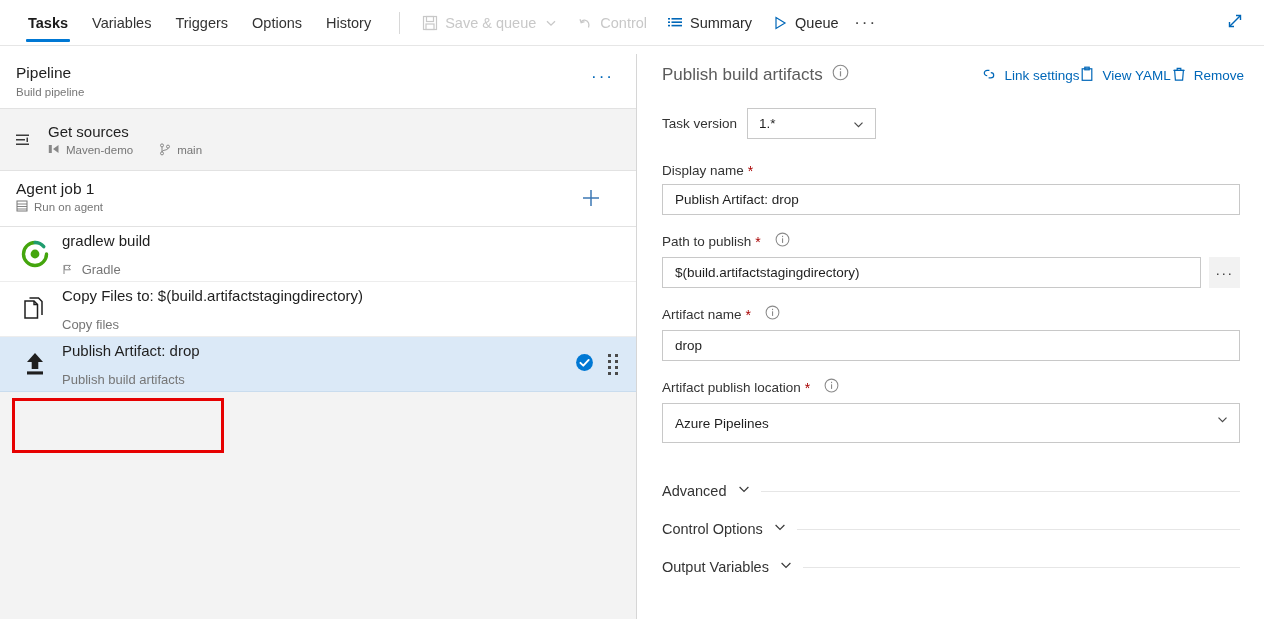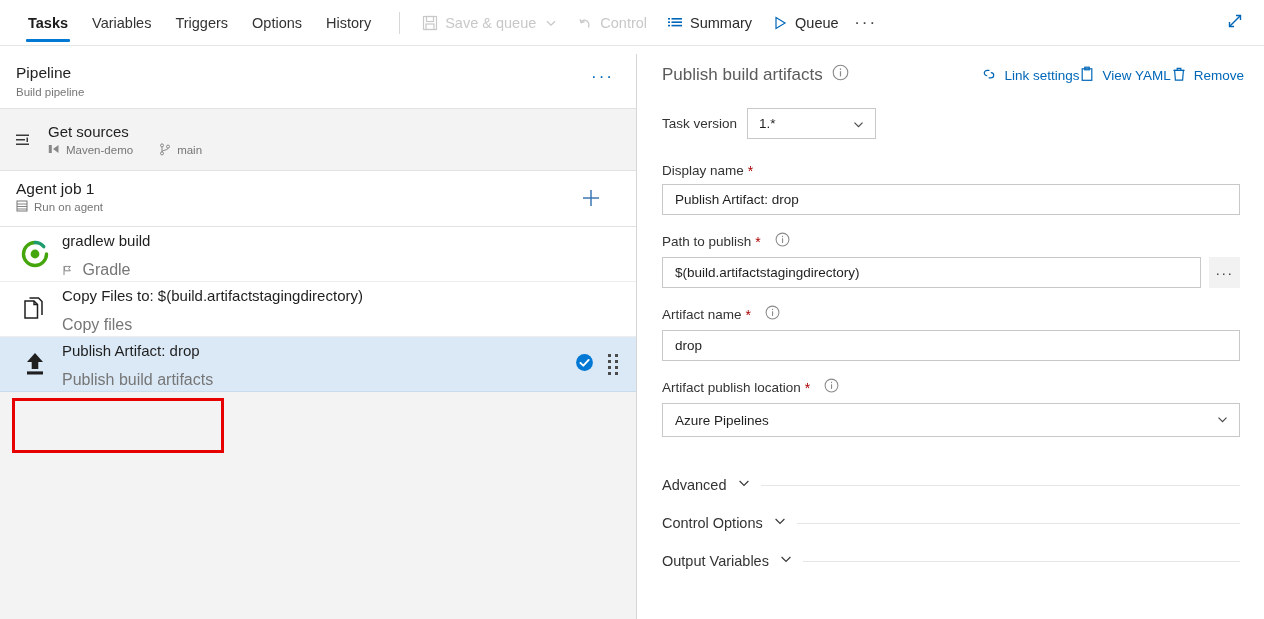--- a/index.html
+++ b/index.html
@@ -85,21 +85,21 @@
 
   .task-row {
     position:relative; height:55px; background:#ffffff;
     border-bottom:1px solid #ededed;
     display:flex; align-items:center; padding-left:18px; cursor:pointer;
   }
   .task-row.selected { background:#dbe9f7; border-bottom:1px solid #c9dcee; }
   .task-icon { width:34px; height:34px; display:flex; align-items:center; justify-content:center; flex:0 0 34px; }
   .task-body { margin-left:10px; }
   .task-title { font-size:15px; color:#1f1f1f; line-height:19px; }
-  .task-sub { font-size:16px; color:#767676; line-height:15px; margin-top:12px; }
+  .task-sub { font-size:13px; color:#767676; line-height:15px; margin-top:12px; }
   .task-right {
     position:absolute; right:18px; top:0; height:55px;
     display:flex; align-items:center; gap:14px;
   }
   .grip { display:grid; grid-template-columns:repeat(2,3px); gap:3px 4px; }
   .grip i { width:3px; height:3px; background:#4a4a4a; display:block; border-radius:0; }
   .highlight-box {
     position:absolute; left:12px; top:344px; width:212px; height:55px;
     border:3px solid #e60000; pointer-events:none; z-index:9;
   }
@@ -138,21 +138,21 @@
     font-family:"Liberation Sans", sans-serif; line-height:29px;
   }
   .inp-row { display:flex; gap:8px; align-items:stretch; }
   .inp-row .inp { flex:1 1 auto; }
   .browse-btn {
     width:33px; height:31px; background:#f2f2f2; border:none;
     display:flex; align-items:center; justify-content:center;
     color:#444; font-size:15px; letter-spacing:1px; cursor:pointer;
   }
   .sel {
-    position:relative; width:100%; height:34px; border:1px solid #c8c8c8;
+    position:relative; width:100%; height:40px; border:1px solid #c8c8c8;
     background:#fff; display:flex; align-items:center; padding:16px 12px;
     font-size:13.5px; color:#1f1f1f; cursor:pointer;
   }
   .sel .chv { position:absolute; right:10px; top:9px; }
 
   .section {
     display:flex; align-items:center; gap:10px;
     padding:0 24px; height:38px; cursor:pointer;
   }
   .section .s-label { font-size:14.5px; color:#333; white-space:nowrap; }

